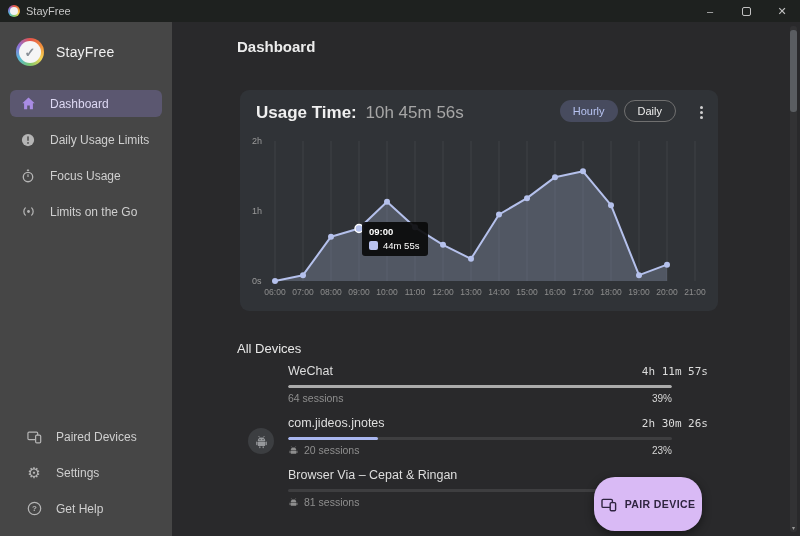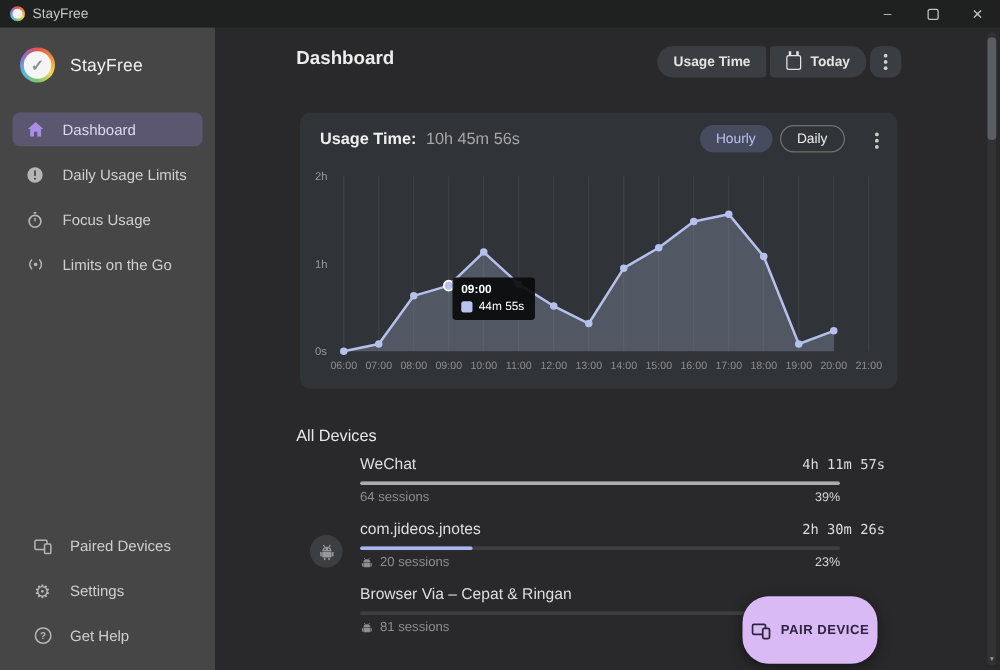--- a/index.html
+++ b/index.html
@@ -47,21 +47,21 @@
   .kebab-btn { width:25px; height:25px; background:#3a3d41; border-radius:8px;
                display:flex; flex-direction:column; align-items:center; justify-content:center;
                gap:2px; cursor:pointer; }
   .kebab-btn i, .kebab i { width:3px; height:3px; border-radius:50%; background:#d0d0d0; }
   .cal { width:12px; height:12px; border:1.4px solid #e4e4e4; border-radius:2px; position:relative; }
   .cal::before { content:""; position:absolute; left:1px; top:-4px; width:2px; height:3px; background:#e4e4e4; }
   .cal::after  { content:""; position:absolute; right:1px; top:-4px; width:2px; height:3px; background:#e4e4e4; }
 
   .card { position:absolute; left:68px; top:68px; width:478px; height:221px;
           background:#303337; border-radius:9px; }
-  .card-header { position:absolute; left:16px; top:13px; font-size:13px; color:#f0f0f0; font-weight:bold; }
+  .card-header { position:absolute; left:16px; top:13px; font-size:17px; color:#f0f0f0; font-weight:bold; }
   .card-header .val { color:#a6a6a6; font-weight:normal; margin-left:4px; }
   .pills { position:absolute; right:42px; top:10px; display:flex; gap:6px; }
   .pill { height:22px; border-radius:11px; font-size:11px; font-weight:normal;
           display:flex; align-items:center; padding:0 13px; cursor:pointer; }
   .pill.hourly { background:#474b5e; color:#b7c3f2; }
   .pill.daily { border:1px solid #707070; color:#ededed; }
   .kebab { position:absolute; right:15px; top:16px; display:flex; flex-direction:column; gap:2px; cursor:pointer; }
 
   .chart-wrap { position:absolute; left:10px; top:44px; width:460px; height:166px; }
   .tooltip { position:absolute; left:122px; top:132px; background:rgba(10,10,10,.92);
@@ -190,34 +190,20 @@
           </svg>
       </span>
       <span>Get Help</span>
     </div>
   </div>
 </div>
 
 <div class="main">
   <div class="page-title">Dashboard</div>
 
-  <div class="hdr-actions">
-    <div class="hdr-btn left-rounded">
-      <span>Usage Time</span>
-    </div>
-    <div class="hdr-btn right-rounded">
-      <span class="cal"></span>
-      <span>Today</span>
-    </div>
-    <div class="kebab-btn">
-        <i></i>
-        <i></i>
-        <i></i>
-      </div>
-  </div>
 
   <div class="card">
     <div class="card-header">
       <span>Usage Time:</span>
       <span class="val">10h 45m 56s</span>
     </div>
     <div class="pills">
       <div class="pill hourly">
           <span>Hourly</span>
         </div>

